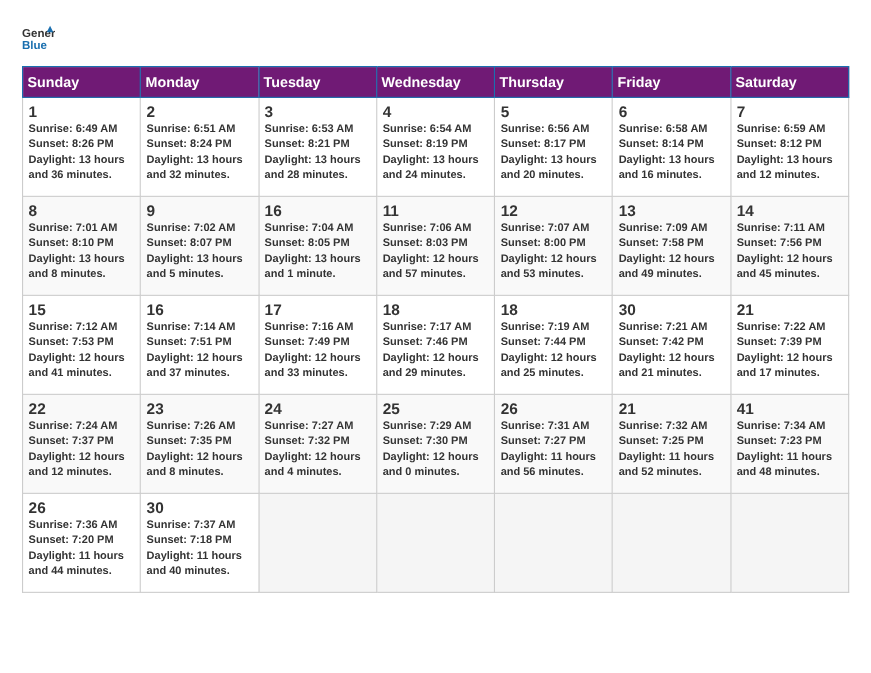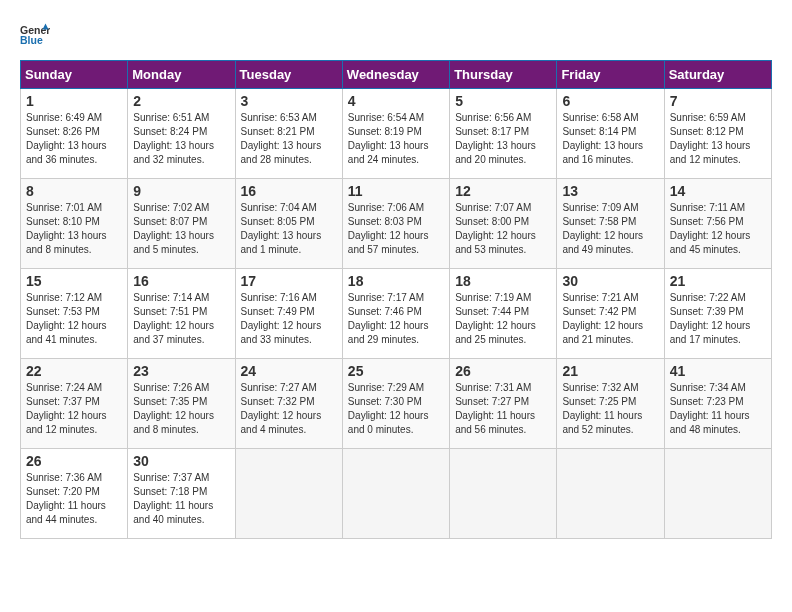--- a/index.html
+++ b/index.html
@@ -66,20 +66,21 @@
     .day-number {
       font-size: 14px;
       font-weight: bold;
       display: block;
       margin-bottom: 2px;
     }
     .day-info {
       font-size: 10px;
       line-height: 1.4;
       color: #333;
+      font-weight: bold;
     }
     tr:nth-child(even) td:not(.empty) {
       background: #f9f9f9;
     }
   </style>
 </head>
 <body>
 
 <div class="header">
   <div class="logo">

